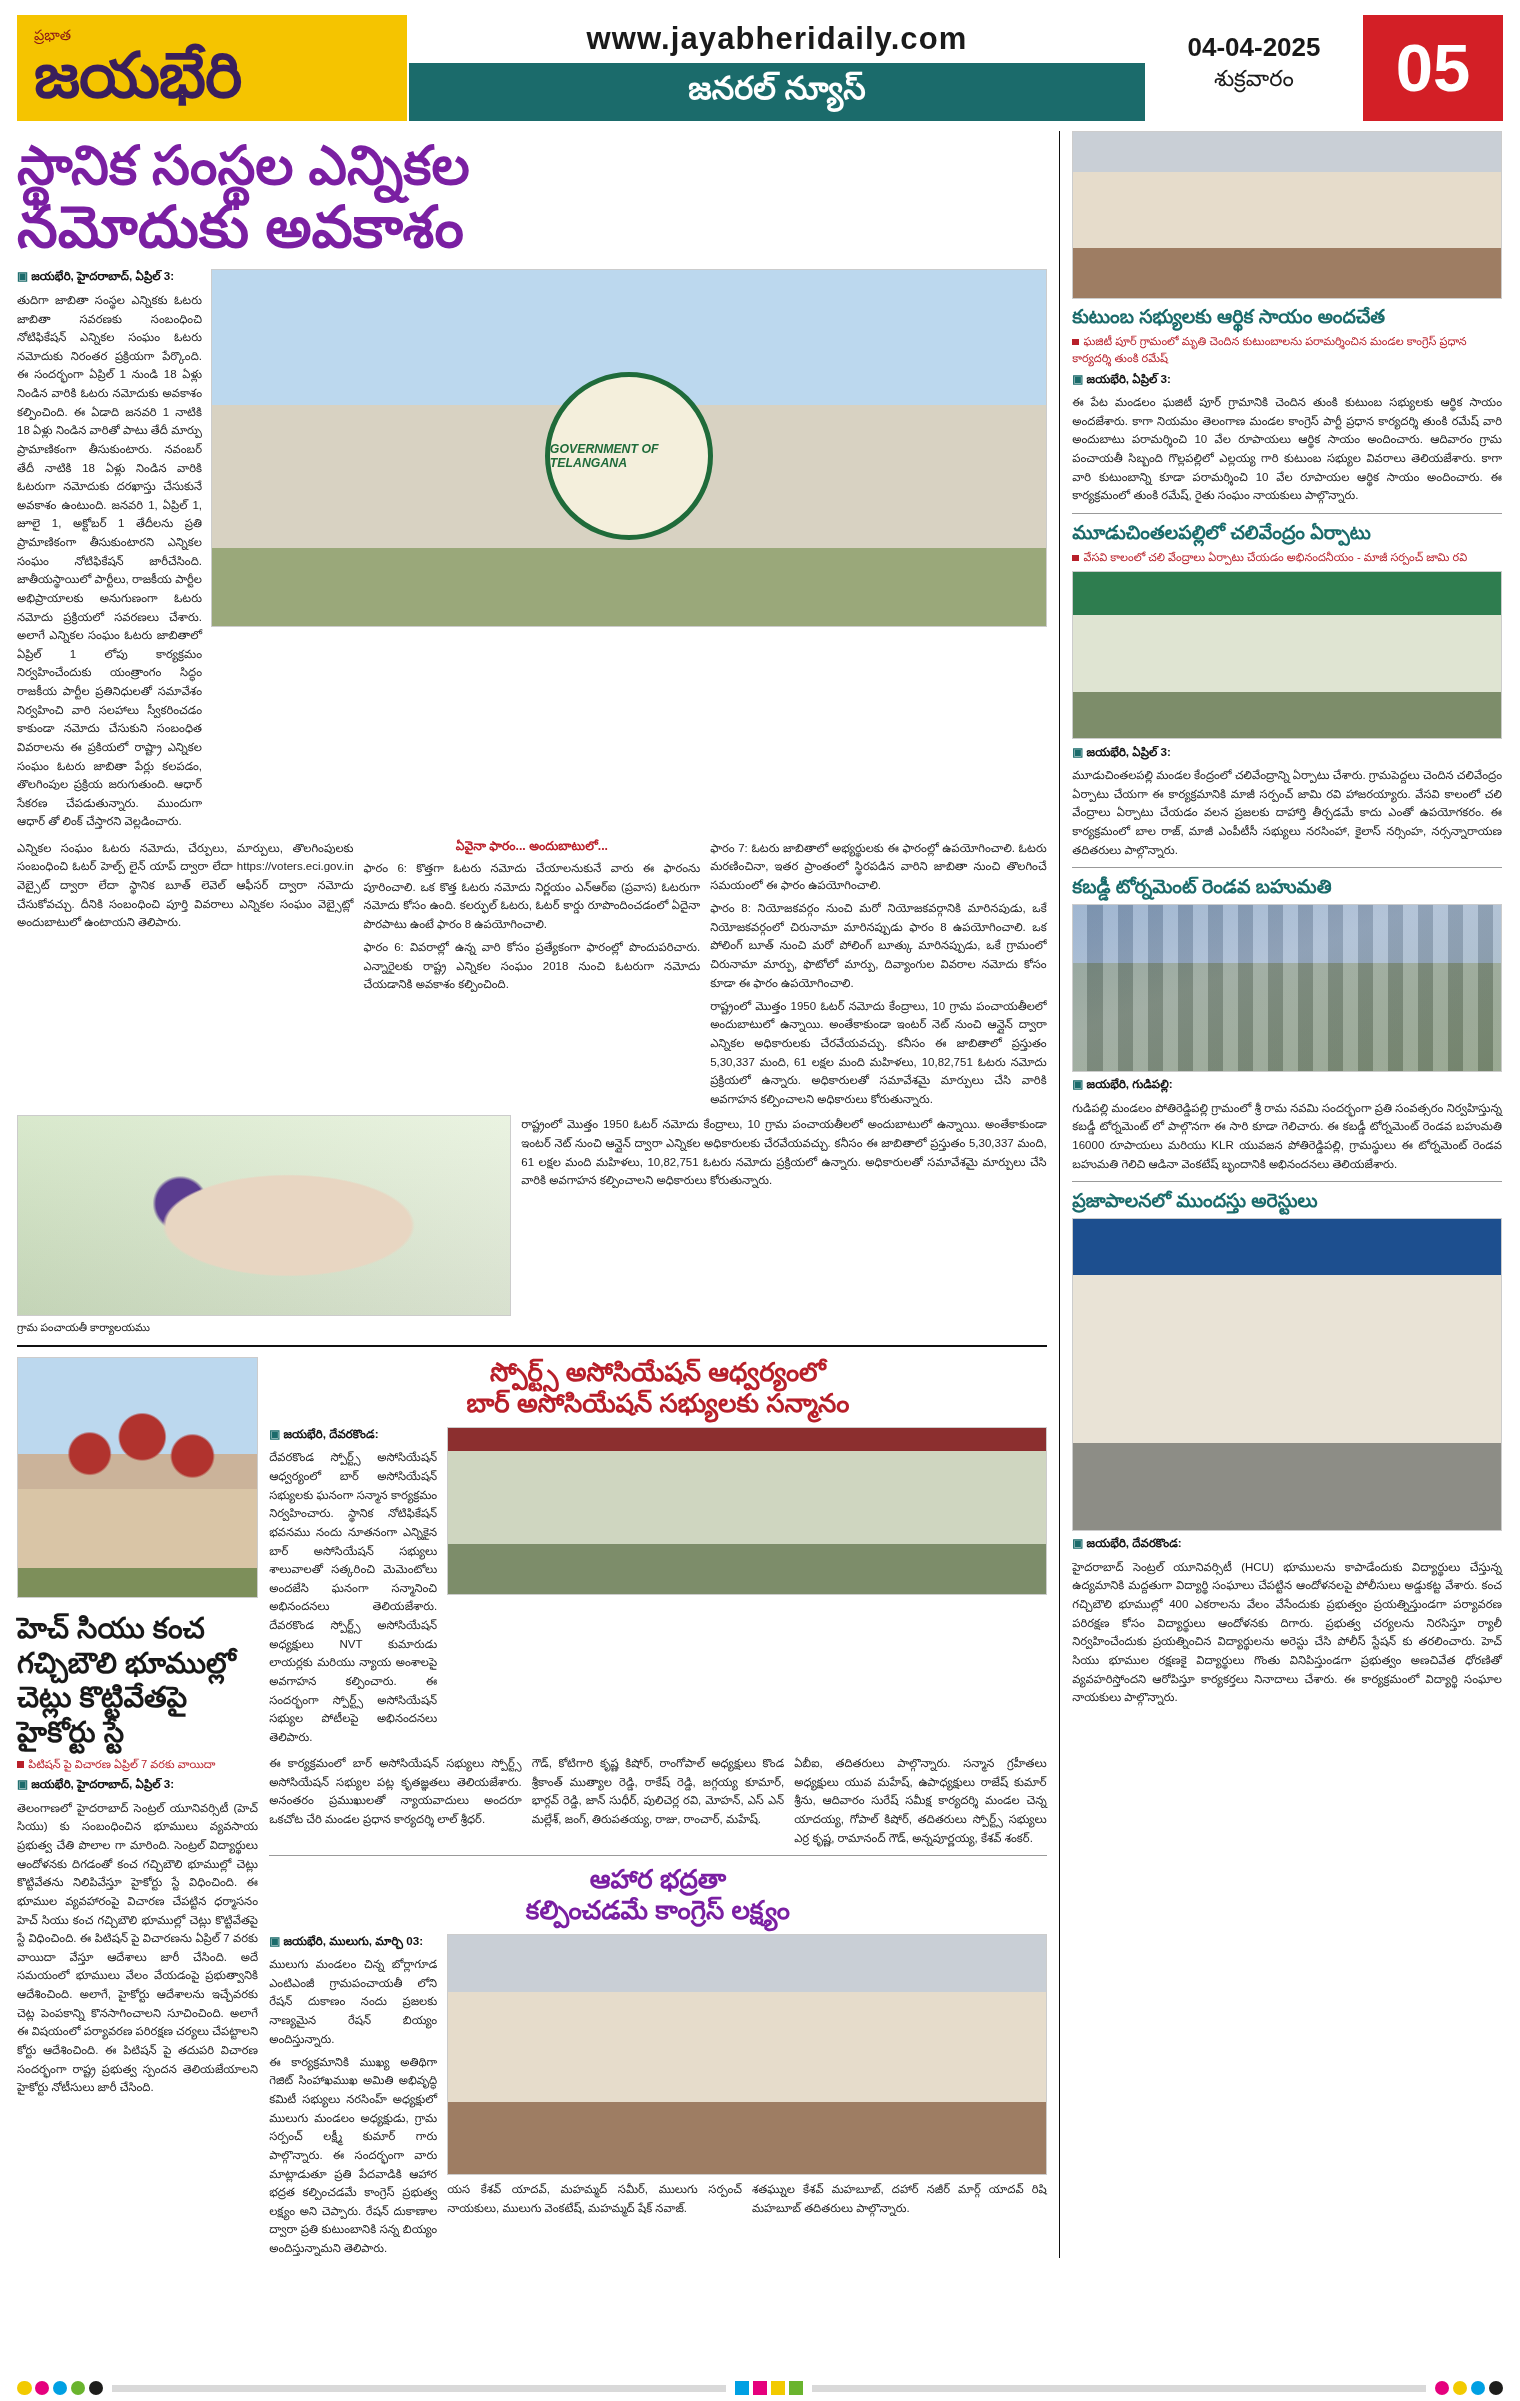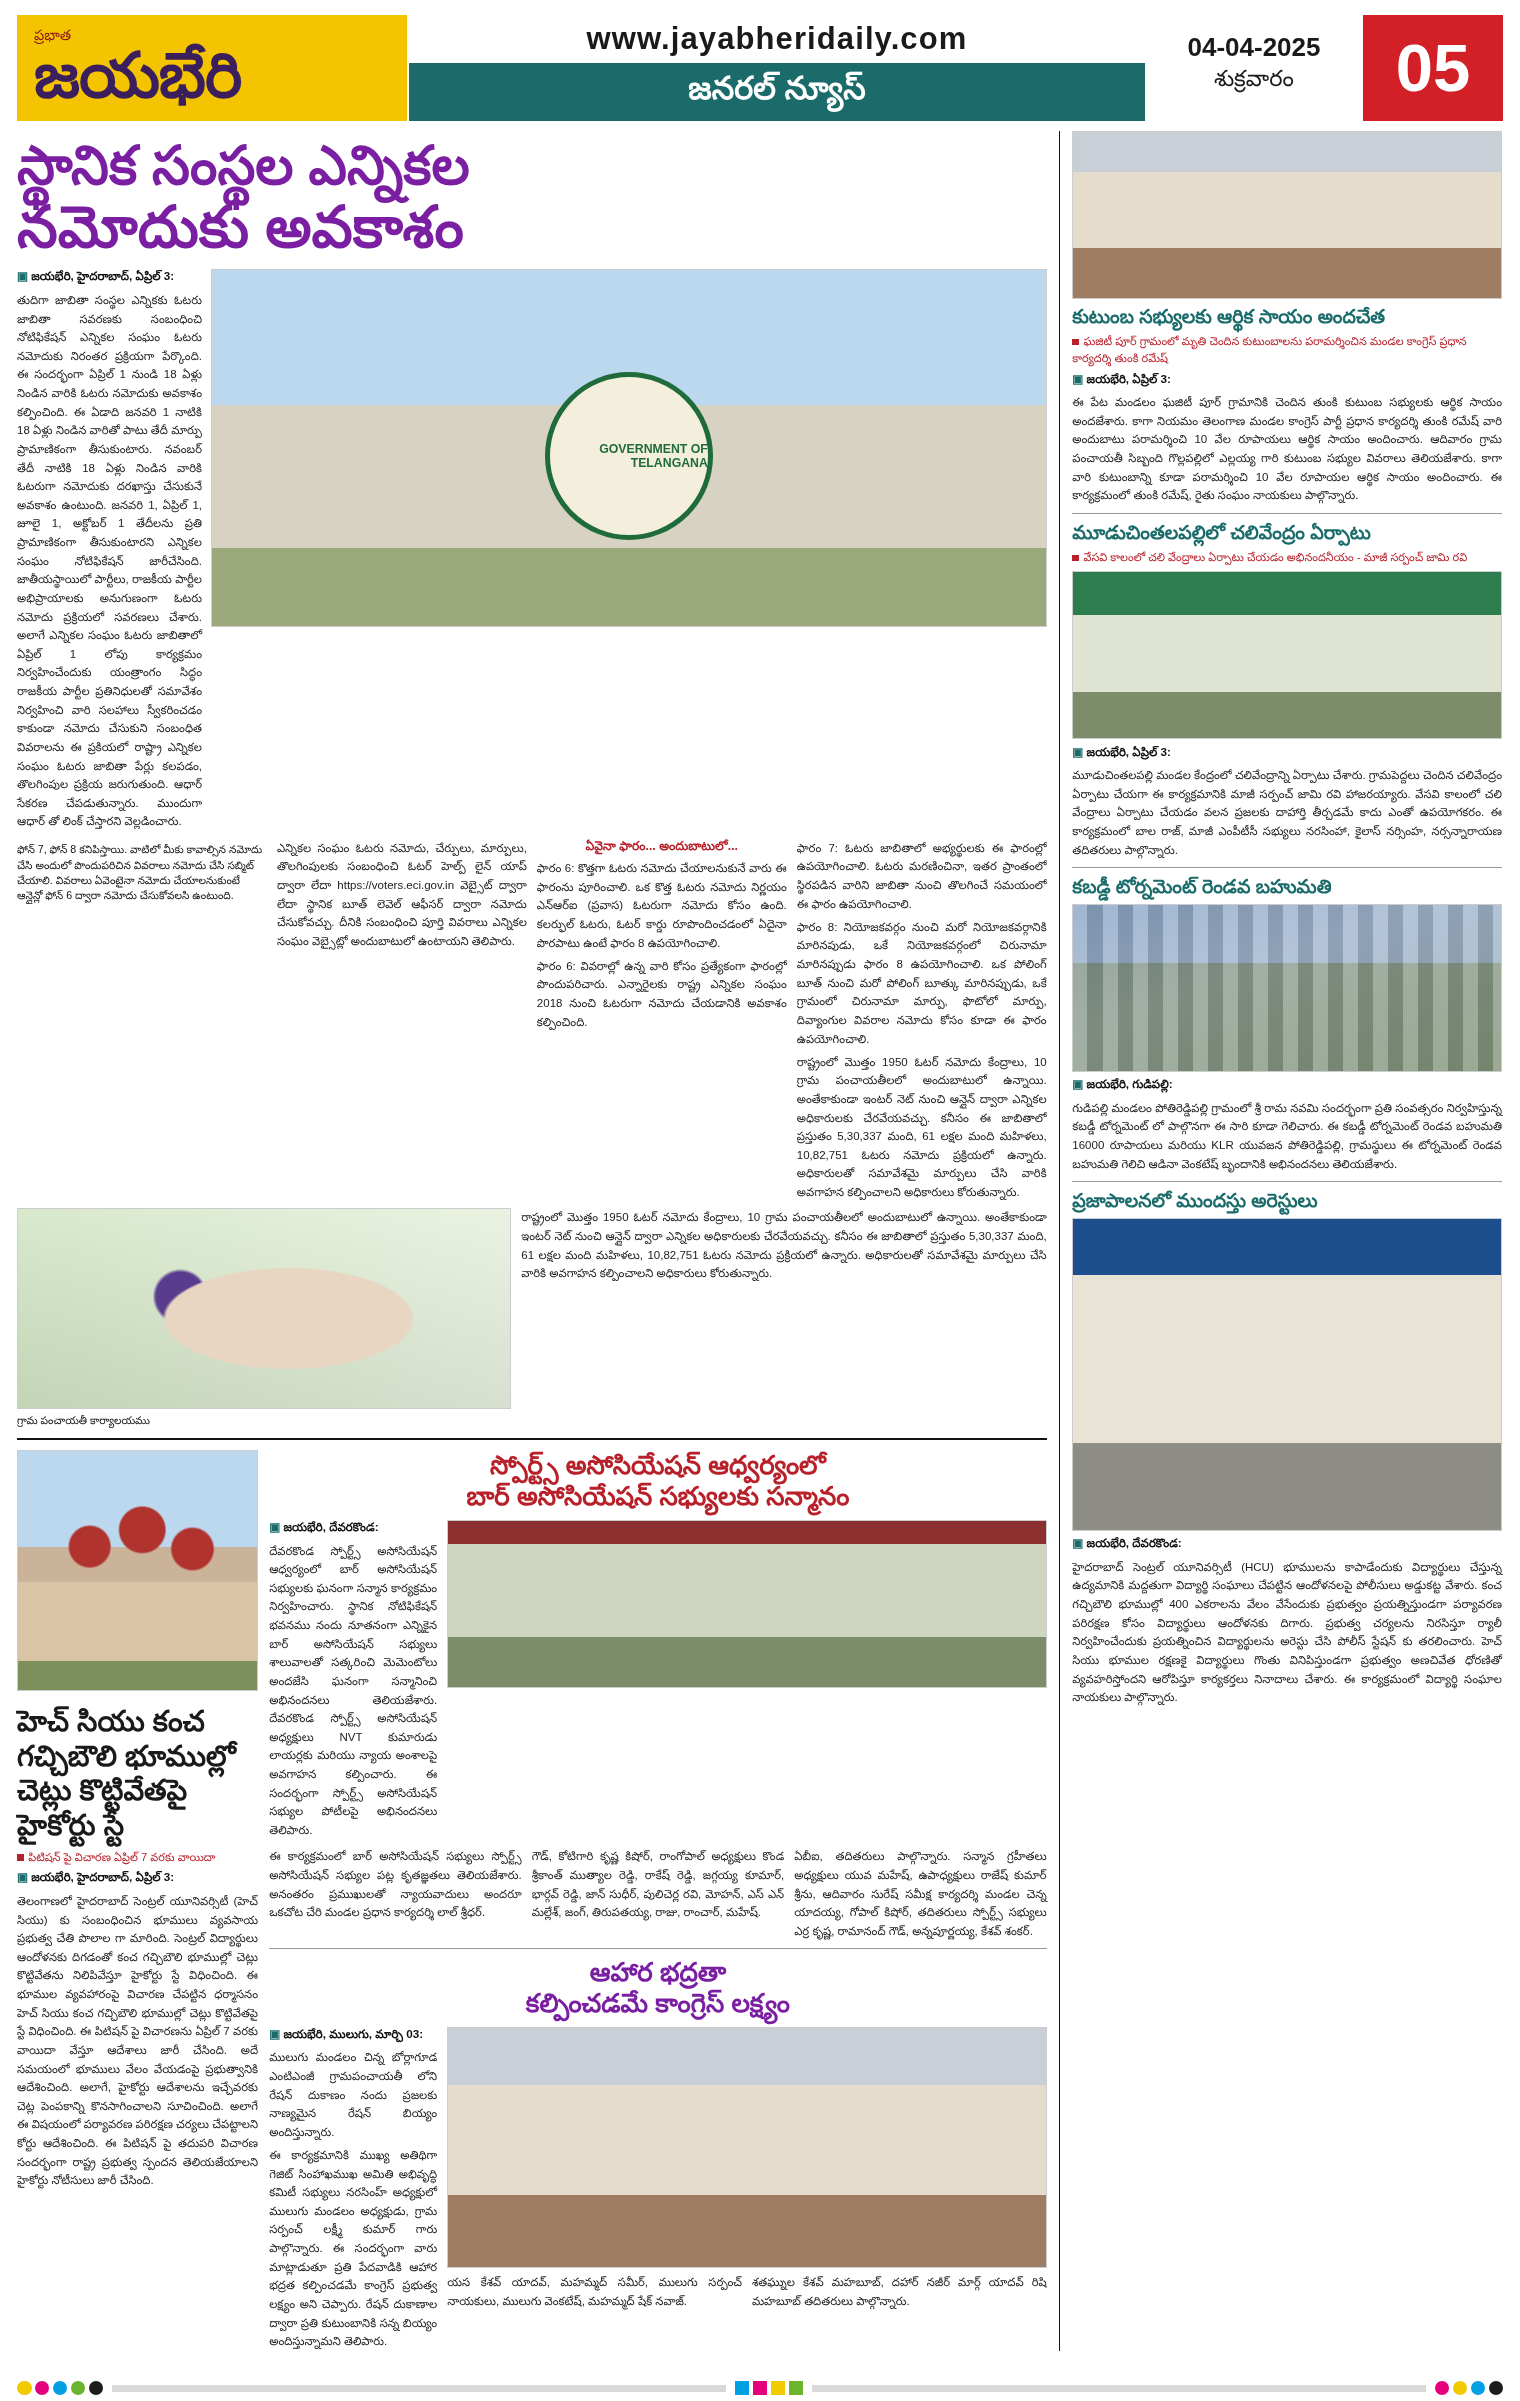--- a/index.html
+++ b/index.html
@@ -105,21 +105,21 @@
     content:""; position:absolute; inset:0;
     background:
       linear-gradient(to bottom, transparent 0 38%, #d8d2c2 38% 78%, #9aa87a 78% 100%),
       radial-gradient(circle at 50% 56%, #e7d9a8 0 17%, transparent 18%);
   }
   .seal {
     position:absolute; left:50%; top:52%; transform:translate(-50%,-50%);
     width:168px;height:168px;border-radius:50%;
     border:5.6px solid #1f6b3a; background:#f4efdc;
     display:flex;align-items:center;justify-content:center;
-    font-size:12.3px;color:#1f6b3a;text-align:right;font-weight:bold;z-index:2;
+    font-size:12.3px;color:#1f6b3a;text-align:left;font-weight:bold;z-index:2;font-style:italic;
   }
   .ph-crowd:after {
     content:""; position:absolute; inset:0;
     background:
       repeating-linear-gradient(90deg, rgba(255,255,255,.18) 0 14.5px, rgba(0,0,0,.12) 14.5px 30px),
       linear-gradient(to bottom, rgba(120,150,190,.5) 0 35%, rgba(90,110,80,.55) 35% 100%);
   }
   .ph-court { background: linear-gradient(to bottom,#bcd8ee 0 40%, #cbb39a 40% 100%); }
   .ph-court:after {
     content:""; position:absolute; inset:0;
@@ -211,23 +211,20 @@
           <div class="body-text">తుదిగా జాబితా సంస్థల ఎన్నికకు ఓటరు జాబితా సవరణకు సంబంధించి నోటిఫికేషన్ ఎన్నికల సంఘం ఓటరు నమోదుకు నిరంతర ప్రక్రియగా పేర్కొంది. ఈ సందర్భంగా ఏప్రిల్ 1 నుండి 18 ఏళ్లు నిండిన వారికి ఓటరు నమోదుకు అవకాశం కల్పించింది. ఈ ఏడాది జనవరి 1 నాటికి 18 ఏళ్లు నిండిన వారితో పాటు తేదీ మార్పు ప్రామాణికంగా తీసుకుంటారు. నవంబర్ తేదీ నాటికి 18 ఏళ్లు నిండిన వారికి ఓటరుగా నమోదుకు దరఖాస్తు చేసుకునే అవకాశం ఉంటుంది. జనవరి 1, ఏప్రిల్ 1, జూలై 1, అక్టోబర్ 1 తేదీలను ప్రతి ప్రామాణికంగా తీసుకుంటారని ఎన్నికల సంఘం నోటిఫికేషన్ జారీచేసింది. జాతీయస్థాయిలో పార్టీలు, రాజకీయ పార్టీల అభిప్రాయాలకు అనుగుణంగా ఓటరు నమోదు ప్రక్రియలో సవరణలు చేశారు. అలాగే ఎన్నికల సంఘం ఓటరు జాబితాలో ఏప్రిల్ 1 లోపు కార్యక్రమం నిర్వహించేందుకు యంత్రాంగం సిద్ధం రాజకీయ పార్టీల ప్రతినిధులతో సమావేశం నిర్వహించి వారి సలహాలు స్వీకరించడం కాకుండా నమోదు చేసుకుని సంబంధిత వివరాలను ఈ ప్రకియలో రాష్ట్రా ఎన్నికల సంఘం ఓటరు జాబితా పేర్లు కలపడం, తొలగింపుల ప్రక్రియ జరుగుతుంది. ఆధార్ సేకరణ చేపడుతున్నారు. ముందుగా ఆధార్ తో లింక్ చేస్తారని వెల్లడించారు.</div>
         </div>
         <div class="lead-imgcol">
           <div class="photo ph ph-build photo-h-640">
             <div class="seal">GOVERNMENT OF TELANGANA</div>
           </div>
         </div>
       </div>
 
       <div class="cols4">
-        <div>
-          <div class="cap">ఫోన్ 7, ఫోన్ 8 కనిపిస్తాయి. వాటిలో మీకు కావాల్సిన నమోదు చేసి అందులో పొందుపరిచిన వివరాలు నమోదు చేసి సబ్మిట్ చేయాలి. వివరాలు ఏవెంటైనా నమోదు చేయాలనుకుంటే ఆన్లైన్లో ఫోన్ 6 ద్వారా నమోదు చేసుకోవలసి ఉంటుంది.</div>
-        </div>
         <div>
           <div class="body-text">ఎన్నికల సంఘం ఓటరు నమోదు, చేర్పులు, మార్పులు, తొలగింపులకు సంబంధించి ఓటర్ హెల్ప్ లైన్ యాప్ ద్వారా లేదా https://voters.eci.gov.in వెబ్సైట్ ద్వారా లేదా స్థానిక బూత్ లెవెల్ ఆఫీసర్ ద్వారా నమోదు చేసుకోవచ్చు. దీనికి సంబంధించి పూర్తి వివరాలు ఎన్నికల సంఘం వెబ్సైట్లో అందుబాటులో ఉంటాయని తెలిపారు.</div>
         </div>
         <div>
           <div class="inset-title">ఏవైనా ఫారం... అందుబాటులో...</div>
           <div class="body-text">ఫారం 6: కొత్తగా ఓటరు నమోదు చేయాలనుకునే వారు ఈ ఫారంను పూరించాలి. ఒక కొత్త ఓటరు నమోదు నిర్ణయం ఎన్ఆర్ఐ (ప్రవాస) ఓటరుగా నమోదు కోసం ఉంది. కలర్ఫుల్ ఓటరు, ఓటర్ కార్డు రూపొందించడంలో ఏదైనా పొరపాటు ఉంటే ఫారం 8 ఉపయోగించాలి.</div>
           <div class="body-text" style="margin-top:4.5px">ఫారం 6: వివరాల్లో ఉన్న వారి కోసం ప్రత్యేకంగా ఫారంల్లో పొందుపరిచారు. ఎన్నారైలకు రాష్ట్ర ఎన్నికల సంఘం 2018 నుంచి ఓటరుగా నమోదు చేయడానికి అవకాశం కల్పించింది.</div>
         </div>
         <div>
           <div class="body-text">ఫారం 7: ఓటరు జాబితాలో అభ్యర్థులకు ఈ ఫారంల్లో ఉపయోగించాలి. ఓటరు మరణించినా, ఇతర ప్రాంతంలో స్థిరపడిన వారిని జాబితా నుంచి తొలగించే సమయంలో ఈ ఫారం ఉపయోగించాలి.</div>

